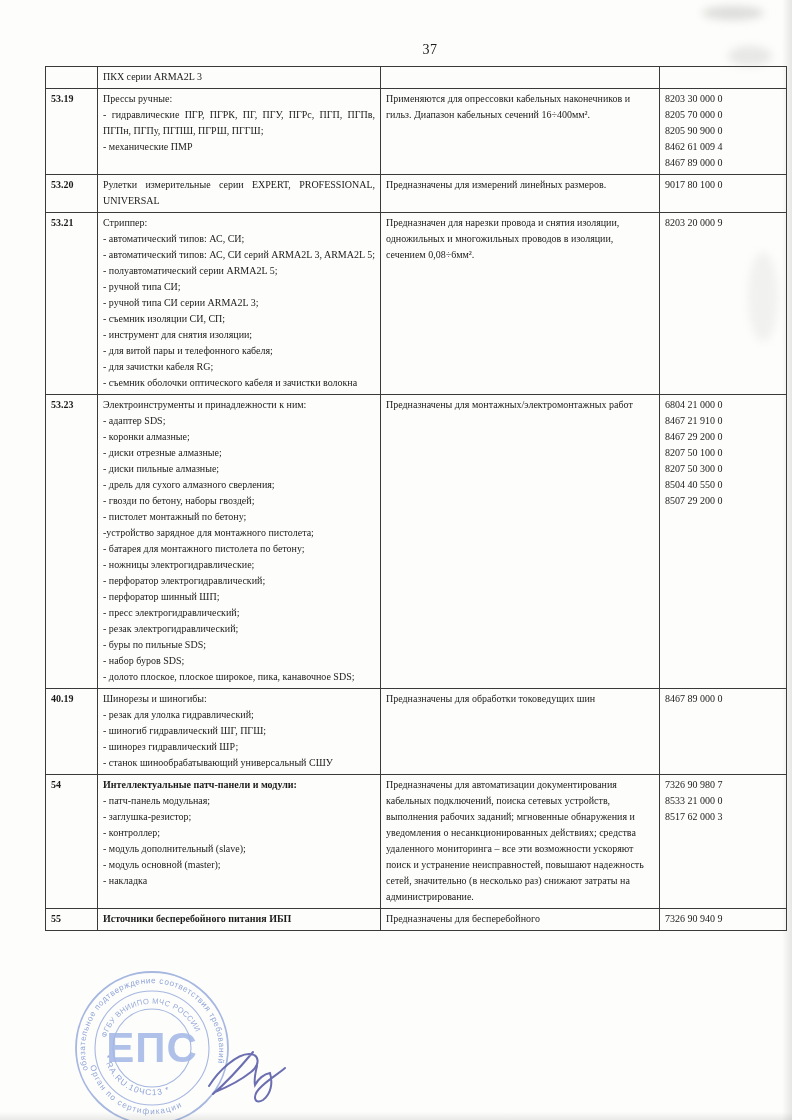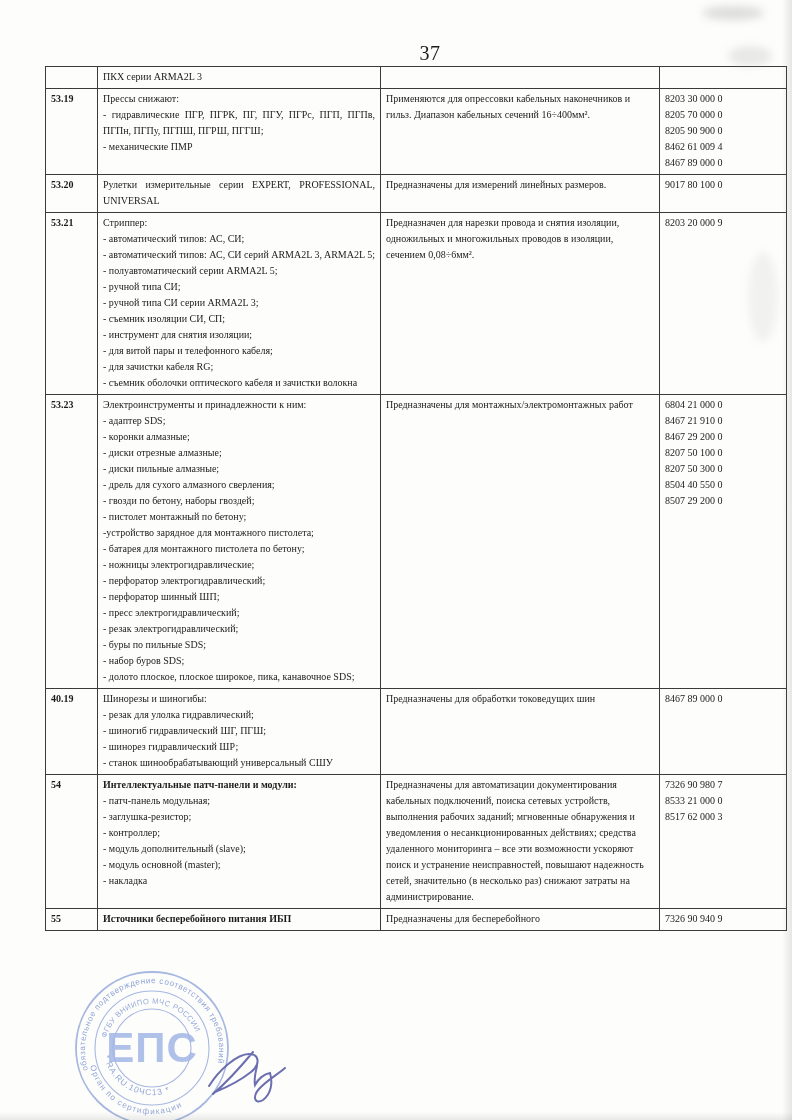--- a/index.html
+++ b/index.html
@@ -7,21 +7,21 @@
     position:relative;
     width:792px;height:1120px;
     margin:0 auto;
     background:#fdfdfb;
     overflow:hidden;
     font-family:"Liberation Serif", serif;
     color:#1b1b1b;
   }
   .page-number{
     position:absolute;top:42px;left:400px;width:60px;
-    font-size:20px;text-align:center;letter-spacing:.5px;
+    font-size:14px;text-align:center;letter-spacing:.5px;
   }
   table.catalog{
     position:absolute;left:45px;top:66px;width:710px;
     border-collapse:collapse;table-layout:fixed;
   }
   table.catalog td{
     border:1.5px solid #3a3a3a;
     vertical-align:top;
     font-size:10px;line-height:16px;
     padding:2px 5px 3px 5px;
@@ -61,21 +61,21 @@
           <td class="c-num"></td>
           <td class="c-desc">
             <div>ПКХ серии ARMA2L 3</div>
           </td>
           <td class="c-purpose"></td>
           <td class="c-code"></td>
         </tr>
         <tr>
           <td class="c-num">53.19</td>
           <td class="c-desc">
-            <div>Прессы снижают:</div>
+            <div>Прессы ручные:</div>
             <div>- гидравлические ПГР, ПГРК, ПГ, ПГУ, ПГРс, ПГП, ПГПв, ПГПн, ПГПу, ПГПШ, ПГРШ, ПГГШ;</div>
             <div>- механические ПМР</div>
           </td>
           <td class="c-purpose">
             <div>Применяются для опрессовки кабельных наконечников и гильз. Диапазон кабельных сечений 16÷400мм².</div>
           </td>
           <td class="c-code">
             <div>8203 30 000 0</div>
             <div>8205 70 000 0</div>
             <div>8205 90 900 0</div>

